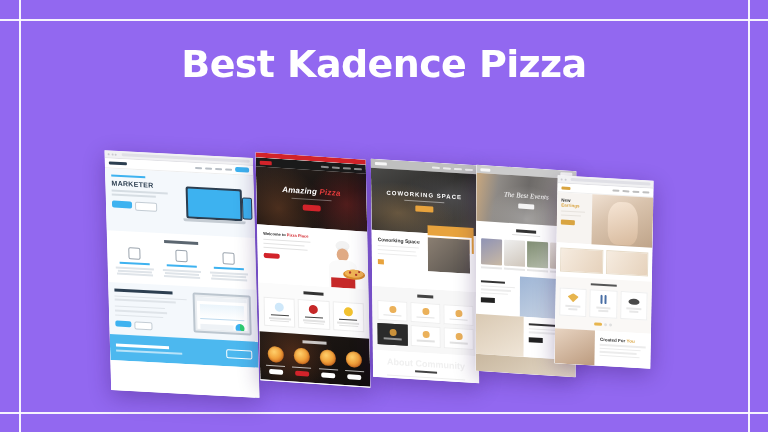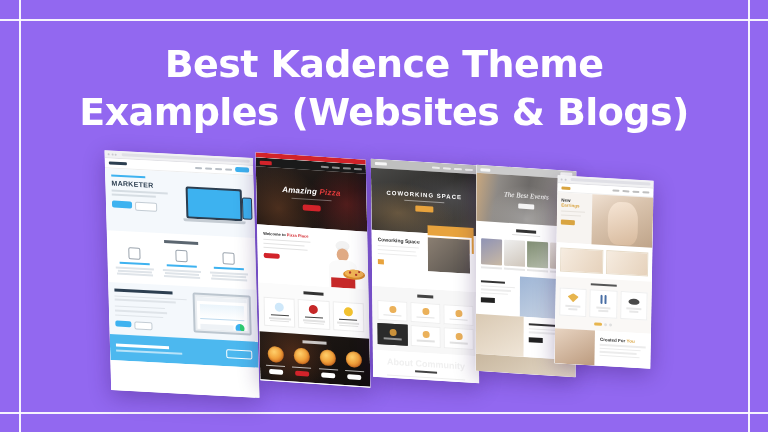--- a/index.html
+++ b/index.html
@@ -230,22 +230,21 @@
 <body style="background: rgb(146, 104, 240);">
 
 <div class="stage" style="background: rgb(146, 104, 240);">
 
   <div class="frame-line fl-left" style="background: rgb(255, 255, 255);"></div>
   <div class="frame-line fl-right" style="background: rgb(255, 255, 255);"></div>
   <div class="frame-line fl-top" style="background: rgb(255, 255, 255);"></div>
   <div class="frame-line fl-bottom" style="background: rgb(255, 255, 255);"></div>
 
   <div class="title-wrap">
-    <div class="title-line" style="color: rgb(255, 255, 255);">Best Kadence Theme</div>
-    <div class="title-line" style="color: rgb(255, 255, 255);">Examples (Websites &amp; Blogs)</div>
+    <div class="title-line" style="color: rgb(255, 255, 255);">Best Kadence Pizza</div>
   </div>
 
   <div class="collage">
 
     <div class="panel" id="p1">
       <div class="browserbar">
         <span class="dot"></span>
         <span class="dot"></span>
         <span class="dot"></span>
         <span class="urlbar"></span>

